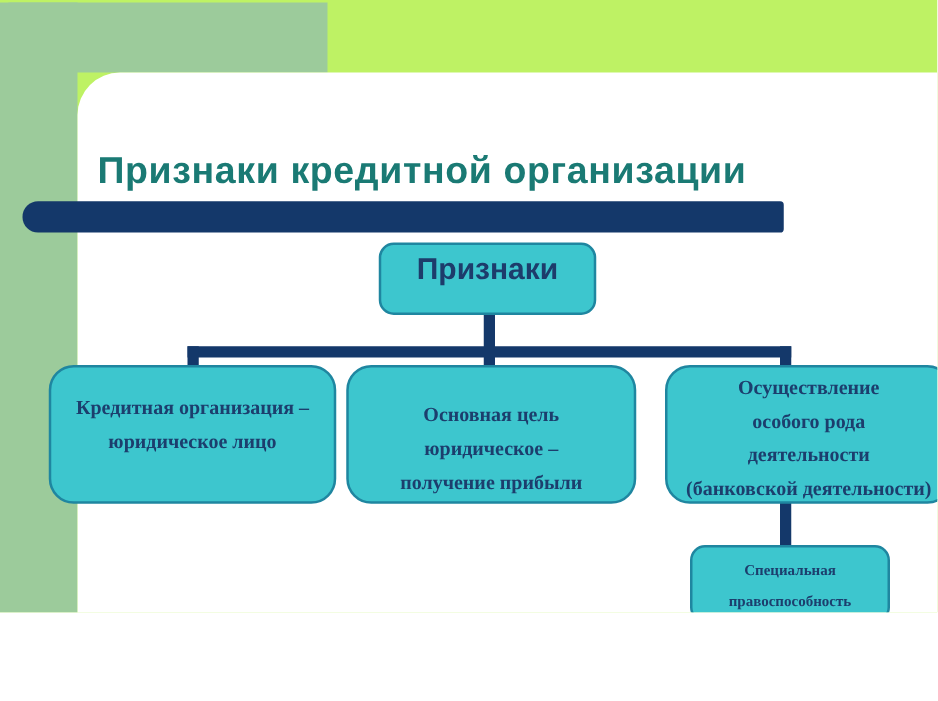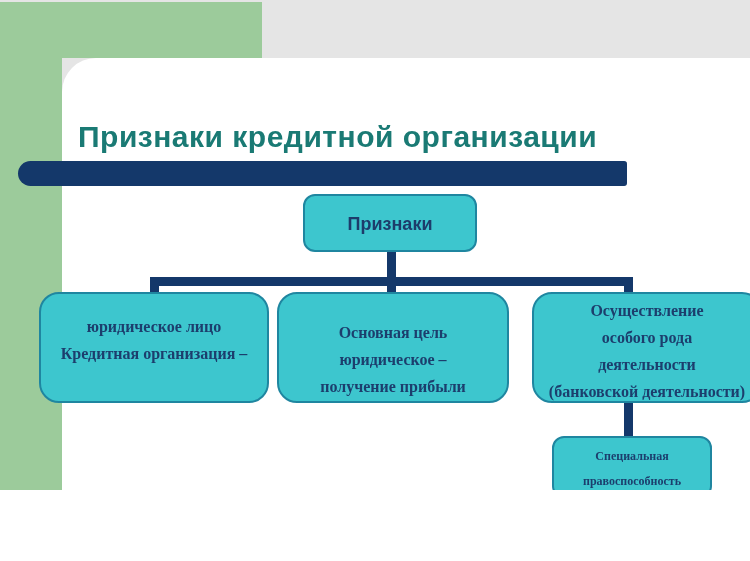--- a/index.html
+++ b/index.html
@@ -5,21 +5,21 @@
   html, body {
     margin: 0;
     padding: 0;
     background: #ffffff;
     font-family: "Liberation Sans", sans-serif;
   }
   #slide {
     position: relative;
     width: 750px;
     height: 490px;
-    background: #e5e5e5;
+    background: #bef264;
     overflow: hidden;
   }
   
   .green-band {
     position: absolute;
     left: 0; top: 2px;
     width: 262px; height: 56px;
     background: #9ccb9b;
     border-top-left-radius: 8px;
   }
@@ -71,24 +71,24 @@
     background: #3dc6ce;
     border: 2px solid #1f86a0;
     text-align: center;
     color: #1c3e6d;
   }
   .root-box {
     left: 303px; top: 194px;
     width: 174px; height: 58px;
     border-radius: 12px;
     font-family: "Liberation Sans", sans-serif;
-    font-size: 18px;
+    font-size: 24px;
     font-weight: bold;
     color: #1d3c6b;
-    padding-top: 18px;
+    padding-top: 6px;
   }
   .row-box {
     top: 292px;
     height: 111px;
     border-radius: 20px;
     font-family: "Liberation Serif", serif;
     font-size: 16px;
     font-weight: bold;
     line-height: 27px;
   }
@@ -123,22 +123,22 @@
   <div class="conn conn-h"></div>
   <div class="conn conn-left-v"></div>
   <div class="conn conn-right-v"></div>
   <div class="conn conn-leaf-v"></div>
 
   <div class="tealbox root-box">
     <span class="line">Признаки</span>
   </div>
 
   <div class="tealbox row-box box-1">
+    <span class="line">Кредитная организация –</span>
     <span class="line">юридическое лицо</span>
-    <span class="line">Кредитная организация –</span>
   </div>
 
   <div class="tealbox row-box box-2">
     <span class="line">Основная цель</span>
     <span class="line">юридическое –</span>
     <span class="line">получение прибыли</span>
   </div>
 
   <div class="tealbox row-box box-3">
     <span class="line">Осуществление</span>

